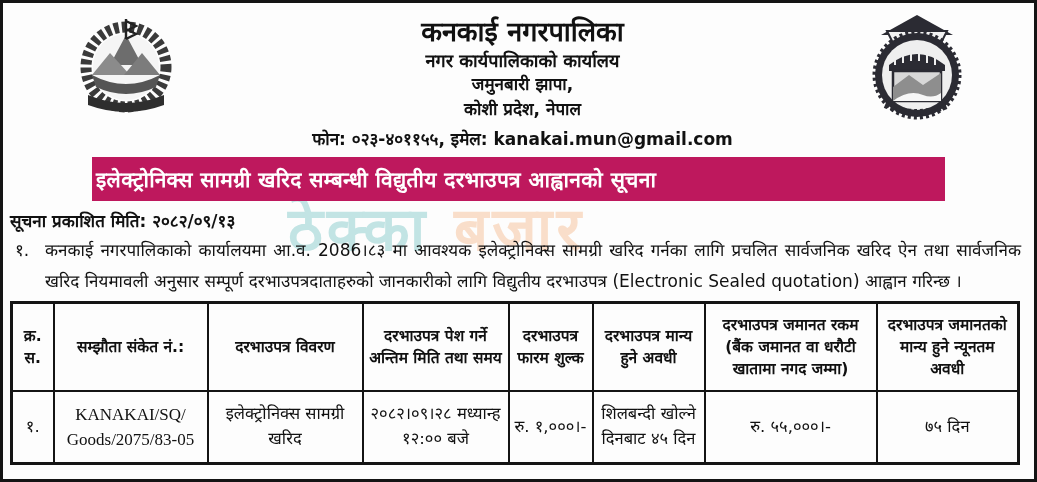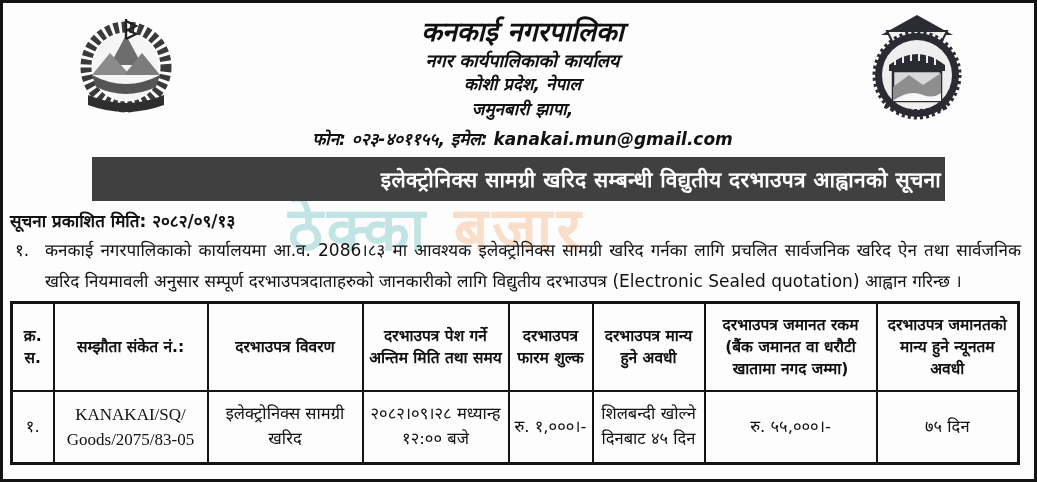--- a/index.html
+++ b/index.html
@@ -11,32 +11,32 @@
   
   .watermark {
     position:absolute; left:285px; top:196px; z-index:0; pointer-events:none;
     font-size:60px; font-weight:bold; letter-spacing:4px; white-space:nowrap; line-height:1;
   }
   .wm-left  { color:#1d9e9e; opacity:.26; }
   .wm-right { color:#f08a3c; opacity:.26; }
   .content { position:relative; z-index:1; }
 
   
-  .hdr { display:flex; align-items:flex-start; justify-content:flex-end; padding:6px 58px 0 62px;font-style:italic; }
+  .hdr { display:flex; align-items:flex-start; justify-content:flex-end; padding:6px 58px 0 62px; }
   .logo { flex:0 0 auto; }
   .hdr-center { flex:1 1 auto; text-align:center; padding-top:2px; }
   .h-muni    { font-size:27px; font-weight:bold; line-height:1.25; }
   .h-office  { font-size:18px; font-weight:bold; line-height:1.3; }
   .h-addr    { font-size:17px; font-weight:bold; line-height:1.45; }
   .h-contact { font-size:17px; font-weight:bold; line-height:1.4; margin-top:7px; }
 
   
   .banner {
-    background:#404040; color:#fff; margin:5px 82px 0 82px; padding:8px 4px;
-    text-align:right; font-size:21px; font-weight:bold; letter-spacing:.3px;
+    background:#be185d; color:#fff; margin:5px 82px 0 82px; padding:8px 4px;
+    text-align:left; font-size:21px; font-weight:bold; letter-spacing:.3px;
   }
 
   .pub-date { text-align:left; font-size:17px; font-weight:bold; margin-top:8px; }
 
   
   .notice { display:flex; font-size:17px; line-height:31px; margin:3px 2px 0 2px; }
   .notice-num { flex:0 0 30px; padding-left:3px; }
   .notice-text { flex:1 1 auto; text-align:justify; padding-right:4px; }
 
   
@@ -73,22 +73,22 @@
           <polygon points="70,40 88,62 52,62" fill="#7c7c7c"></polygon>
           <path d="M20 62 Q54 80 88 62 L84 74 Q54 88 24 74 Z" fill="#555"></path>
           <path d="M54 6 L54 26 M54 8 L64 13 L54 18 M54 16 L64 21 L54 26" stroke="#222" stroke-width="2.4" fill="none"></path>
           <path d="M16 82 Q54 98 92 82 L92 92 Q54 106 16 92 Z" fill="#2e2e2e"></path>
         </svg>
       </div>
 
       <div class="hdr-center">
         <div class="h-muni">कनकाई नगरपालिका</div>
         <div class="h-office">नगर कार्यपालिकाको कार्यालय</div>
+        <div class="h-addr">जमुनबारी झापा,</div>
         <div class="h-addr">कोशी प्रदेश, नेपाल</div>
-        <div class="h-addr">जमुनबारी झापा,</div>
         <div class="h-contact">फोन: ०२३-४०११५५, इमेल: kanakai.mun@gmail.com</div>
       </div>
 
       <div class="logo">
         <svg width="104" height="112" viewBox="0 0 104 112" aria-hidden="true">
           <polygon points="52,2 88,22 16,22" fill="#2b2b33"></polygon>
           <polygon points="22,18 82,18 76,30 28,30" fill="#f2f2f2" stroke="#2b2b33" stroke-width="2"></polygon>
           <circle cx="52" cy="62" r="42" fill="#2b2b33"></circle>
           <circle cx="52" cy="62" r="42" fill="none" stroke="#2b2b33" stroke-width="5" stroke-dasharray="3 3"></circle>
           <circle cx="52" cy="62" r="35" fill="#efefef"></circle>

